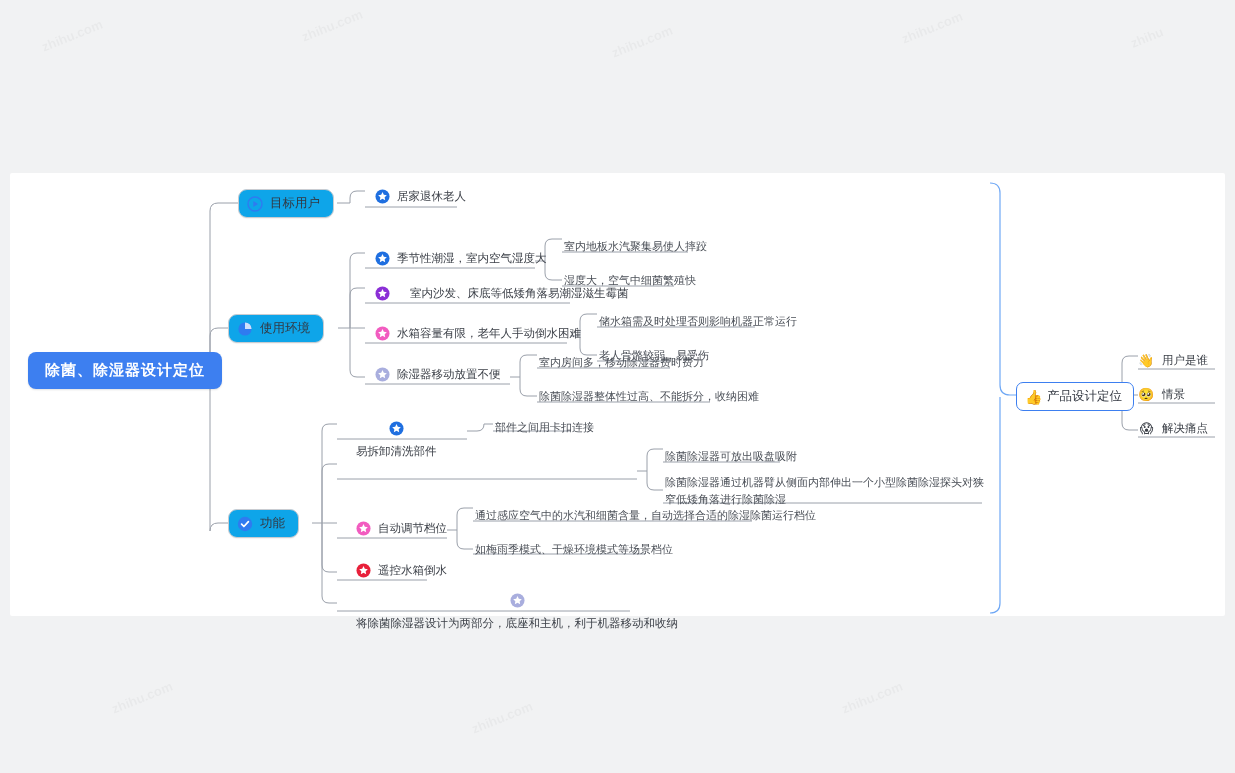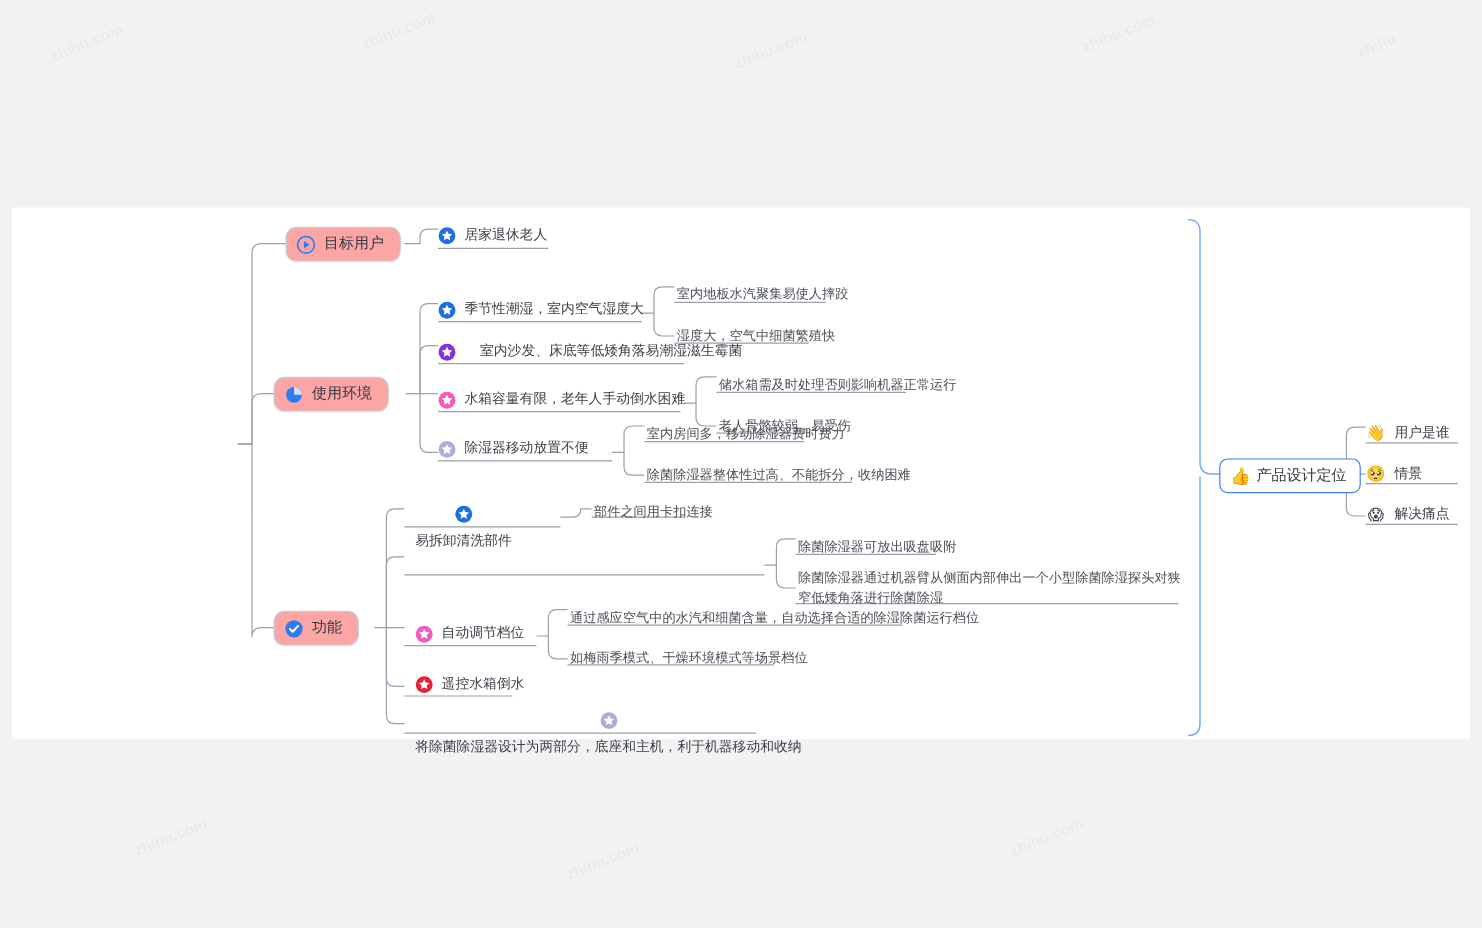--- a/index.html
+++ b/index.html
@@ -26,21 +26,21 @@
     color:#ffffff;
     font-size:15px;
     font-weight:bold;
     border-radius:8px;
     padding:9px 17px;
     letter-spacing:1px;
     box-shadow:0 1px 2px rgba(0,0,0,.12);
   }
 
   .branch-node {
-    background:#fca5a5;
+    background:#0ea5e9;
     border:1px solid #c9ccd1;
     border-radius:9px;
     padding:5px 13px 5px 8px;
     font-size:12.5px;
     color:#333842;
     gap:7px;
     box-shadow:0 1px 1px rgba(0,0,0,.05);
   }
 
   .pd-node {
@@ -51,20 +51,21 @@
     font-size:12.5px;
     color:#333842;
     gap:6px;
   }
 
   .leaf {
     font-size:11.5px;
     color:#3c4048;
     gap:7px;
     line-height:1.45;
+    margin-left:10px;
   }
 
   .sub {
     font-size:11px;
     color:#4a4f57;
     line-height:1.5;
     white-space:nowrap;
   }
   .sub.wrap { white-space:normal; }
 
@@ -167,20 +168,23 @@
 
       <path d="M1102 222 H1112 V190 Q1112 183 1119 183 H1128"></path>
       <path d="M1112 222 Q1112 222 1119 222 H1128"></path>
       <path d="M1112 222 V250 Q1112 257 1119 257 H1128"></path>
       <path d="M1128 196 H1205"></path>
       <path d="M1128 230 H1205"></path>
       <path d="M1128 264 H1205"></path>
     </g>
   </svg>
 
+  <div class="node root-node" style="left:18px; top:179px;">
+    <span>除菌、除湿器设计定位</span>
+  </div>
 
   <div class="node branch-node" style="left:228px; top:16px;">
     <span class="branch-ico">
       <svg viewBox="0 0 16 16">
           <circle cx="8" cy="8" r="7" fill="none" stroke="#2f7bf0" stroke-width="1.4"></circle>
           <path d="M6.3 4.9 L11 8 L6.3 11.1 Z" fill="#2f7bf0"></path>
         </svg>
     </span>
     <span>目标用户</span>
   </div>
@@ -207,21 +211,21 @@
 
   <div class="node leaf" style="left:355px; top:77px;">
     <span class="star-ico">
       <svg viewBox="0 0 16 16">
           <circle cx="8" cy="8" r="7.5" fill="#1f6fe0"></circle>
           <path d="M8 3.2l1.4 2.9 3.2.45-2.3 2.25.55 3.2L8 10.5l-2.85 1.5.55-3.2L3.4 6.55l3.2-.45z" fill="#fff"></path>
         </svg>
     </span>
     <span>季节性潮湿，室内空气湿度大</span>
   </div>
-  <div class="node sub" style="left:554px; top:65px;font-family:Liberation Mono, monospace;">
+  <div class="node sub" style="left:554px; top:65px;">
     <span>室内地板水汽聚集易使人摔跤</span>
   </div>
   <div class="node sub" style="left:554px; top:99px;">
     <span>湿度大，空气中细菌繁殖快</span>
   </div>
 
   <div class="node leaf" style="left:355px; top:112px;gap:20px;">
     <span class="star-ico">
       <svg viewBox="0 0 16 16">
           <circle cx="8" cy="8" r="7.5" fill="#8b2fd6"></circle>

